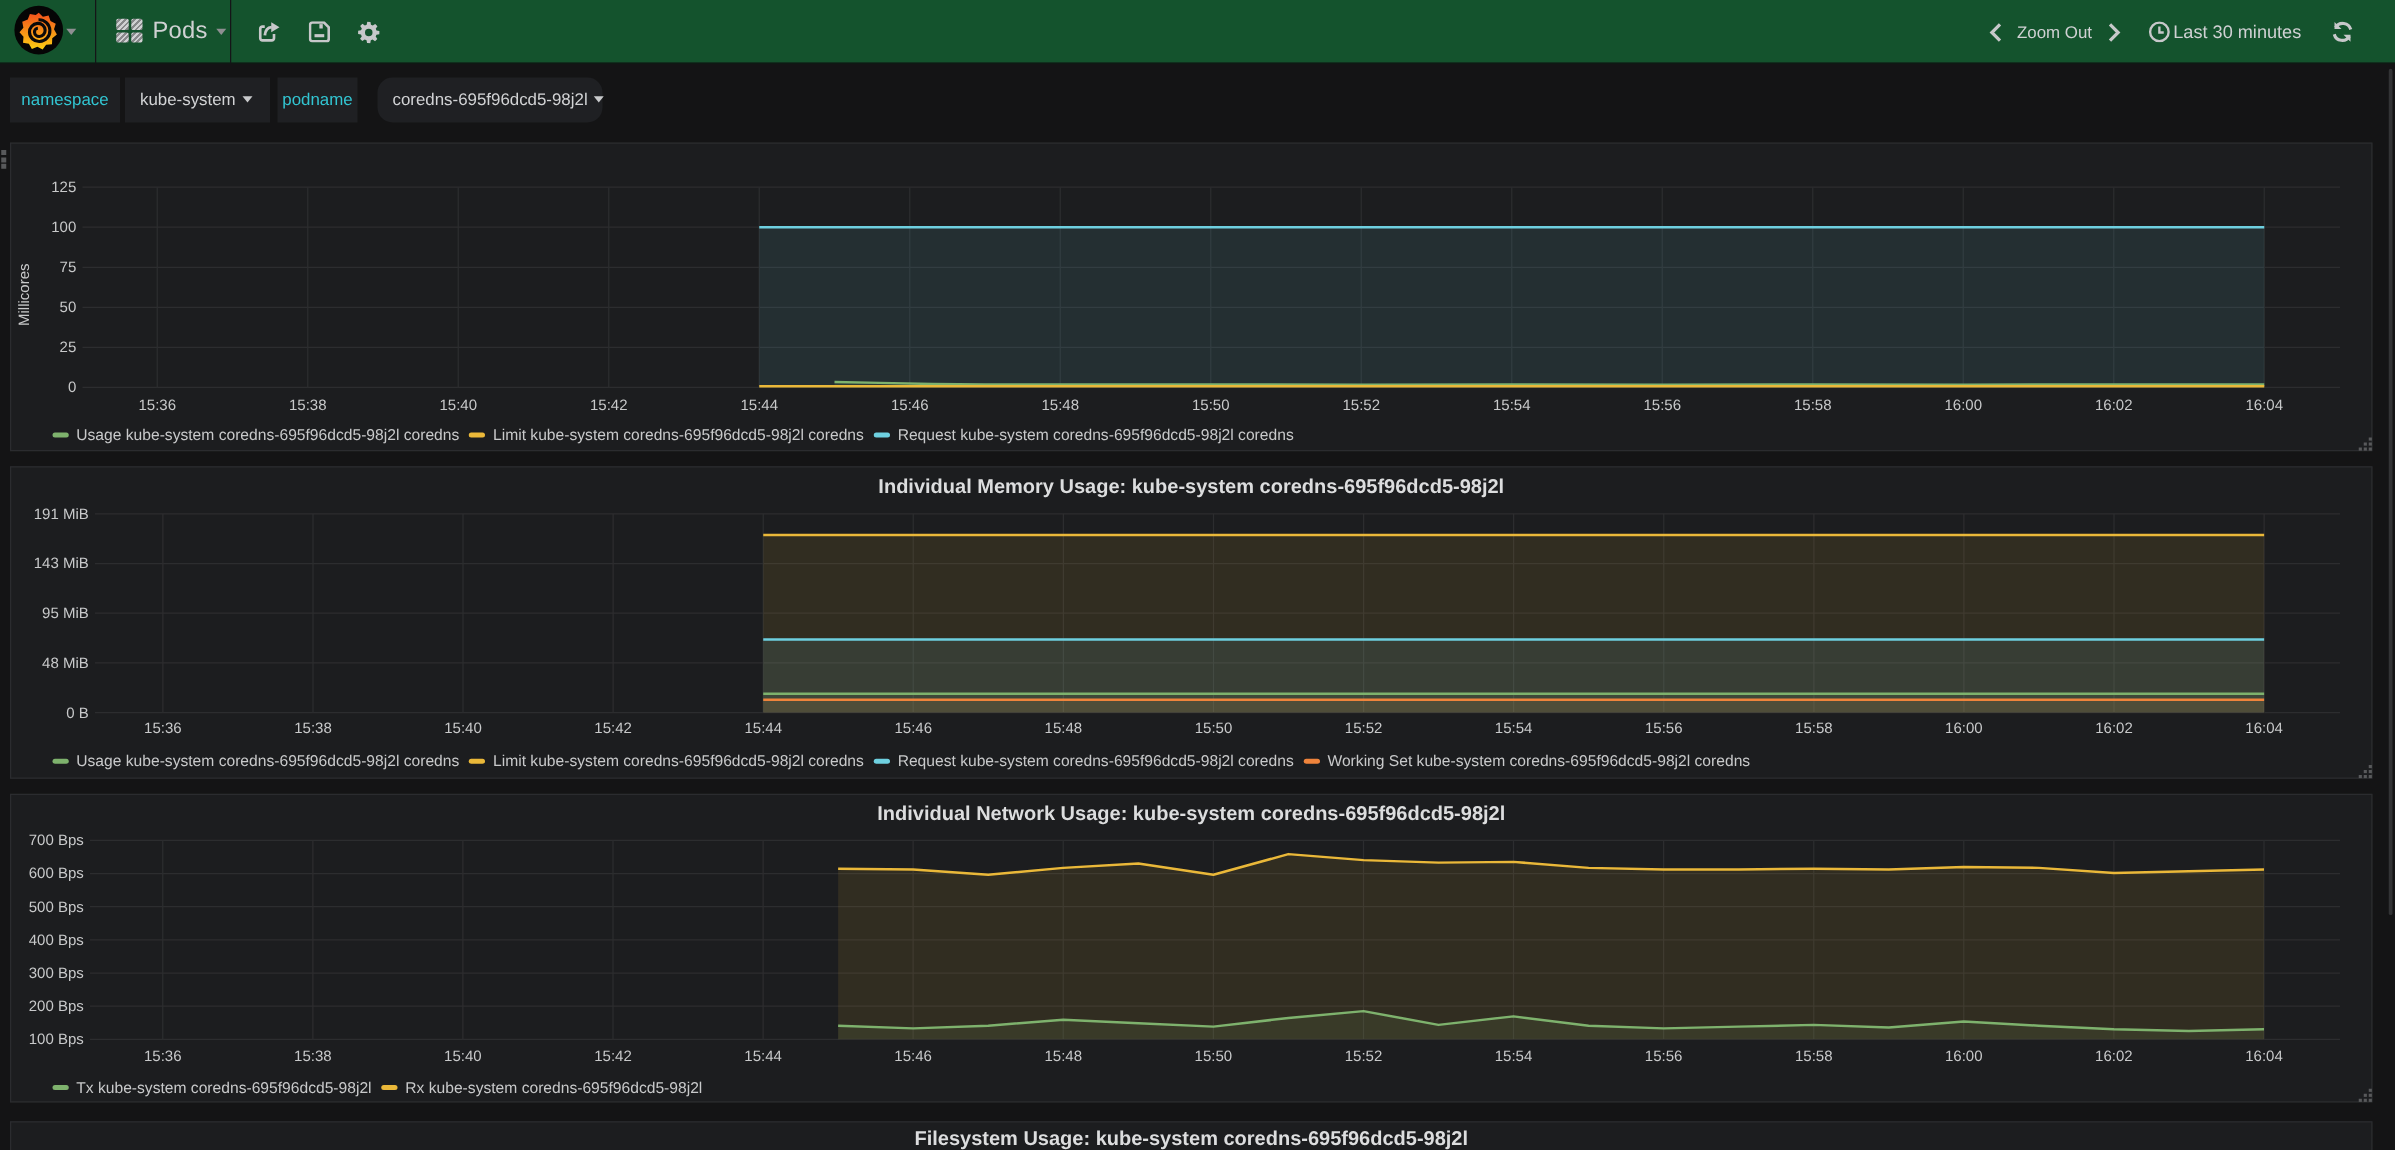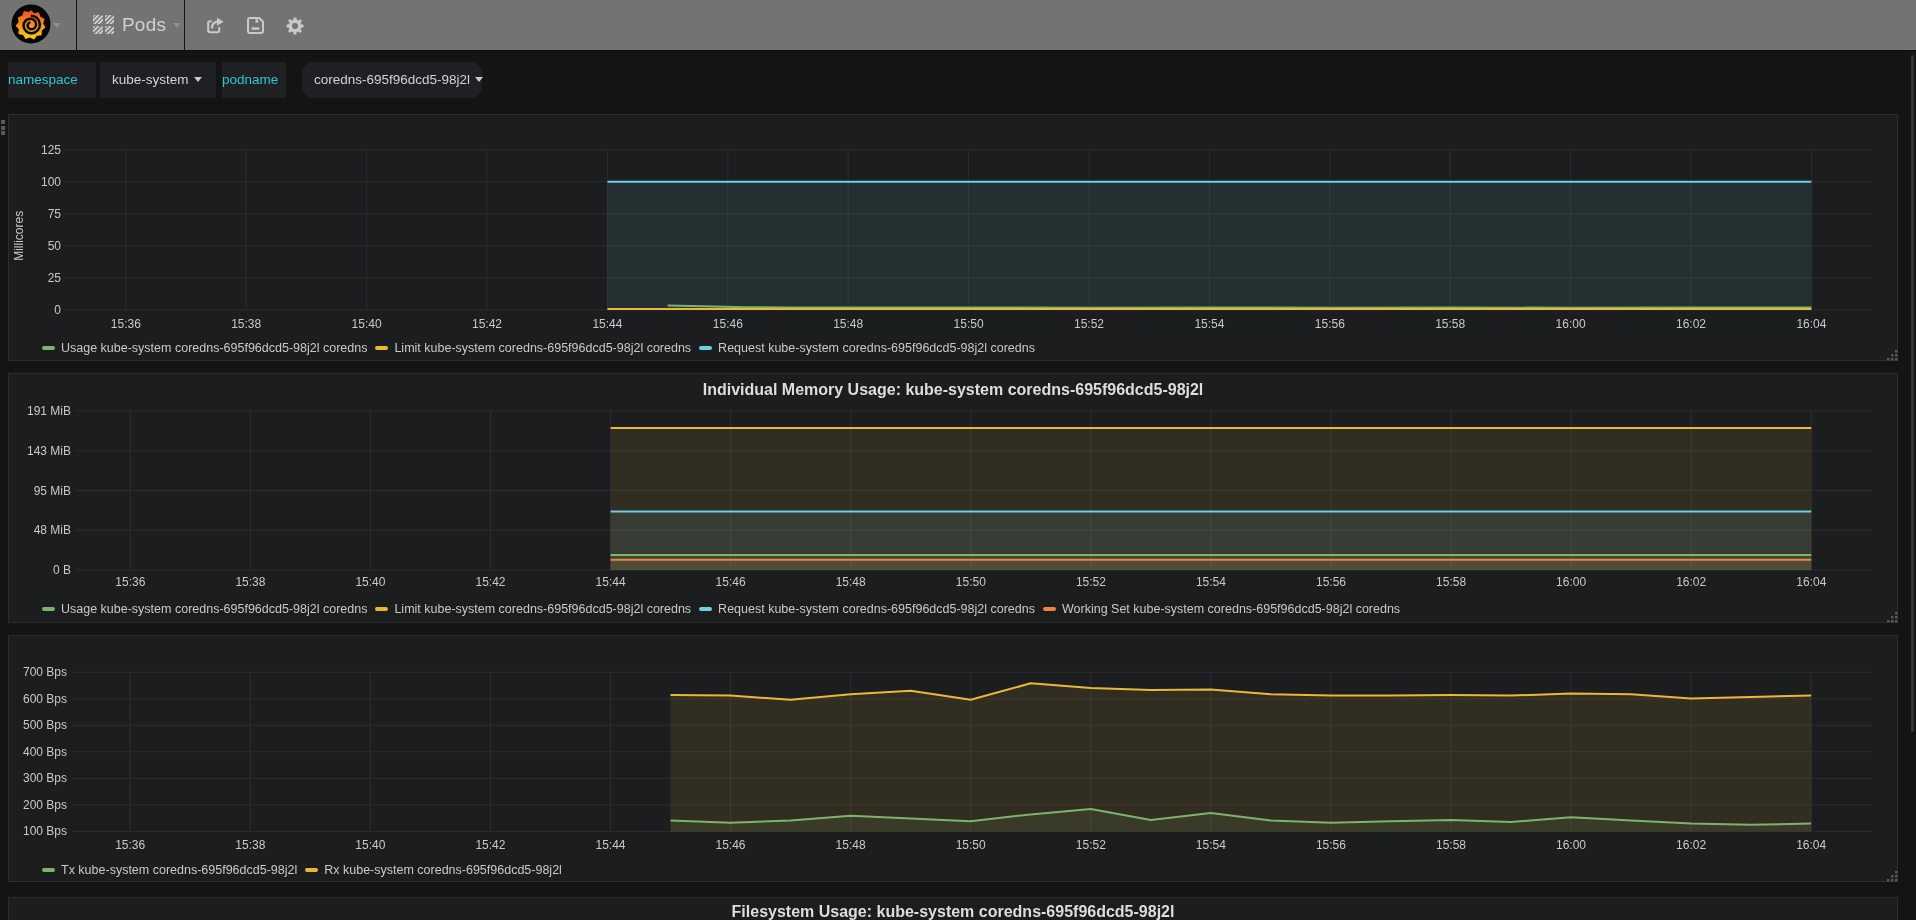--- a/index.html
+++ b/index.html
@@ -1,33 +1,33 @@
 <!DOCTYPE html>
 <html><head><meta charset="utf-8"><title>Grafana - Pods</title>
 <style>
 * { margin:0; padding:0; box-sizing:border-box; }
 html,body { width:1916px; height:920px; overflow:hidden; background:#141415; font-family:"Liberation Sans", sans-serif; }
-#navbar { position:absolute; left:0; top:0; width:1916px; height:51px; background:#737373; border-bottom:1px solid #0d0d0e; }
+#navbar { position:absolute; left:0; top:0; width:1916px; height:51px; background:#14532d; border-bottom:1px solid #0d0d0e; }
 .nsep { position:absolute; top:0; width:1px; height:51px; background:#151518; }
 #logo { position:absolute; left:11px; top:4px; }
 .caret { display:inline-block; width:0; height:0; border-left:4.5px solid transparent; border-right:4.5px solid transparent; border-top:5.5px solid #8e8f92; }
 #logocaret { position:absolute; left:53px; top:23px; }
 .thl { position:absolute; left:93px; top:15px; width:21px; height:20px; }
 .thl i { position:absolute; width:9.5px; height:8.6px; border-radius:1.5px; background:repeating-linear-gradient(135deg,#cfd0d2 0 1.6px,#87888a 1.6px 3.2px); }
 .thl i:nth-child(1) { left:0; top:0; } .thl i:nth-child(2) { left:11.5px; top:0; }
 .thl i:nth-child(3) { left:0; top:10.6px; } .thl i:nth-child(4) { left:11.5px; top:10.6px; }
 #podsTitle { position:absolute; left:122px; top:14px; font-size:19px; color:#d0d1d3; letter-spacing:0.2px; }
 #podscaret { position:absolute; left:173px; top:23px; }
 .nicon { position:absolute; top:17px; }
 #nright { position:absolute; right:33px; top:0; height:51px; display:flex; align-items:center; color:#d0d1d3; }
 #nright .zo { font-size:13.5px; margin:0 12px; }
 #nright .lt { font-size:14.5px; margin-left:3px; }
 #submenu { position:absolute; left:0; top:62px; height:36px; width:1916px; }
 .subbox { position:absolute; top:0; height:36px; background:#1f2023; color:#d2d3d5; font-size:13.5px; line-height:36px; white-space:nowrap; }
-.sublabel { color:#32c5d2; }
+.sublabel { color:#32c5d2; text-align:center; }
 .vcaret { display:inline-block; width:0; height:0; border-left:4.5px solid transparent; border-right:4.5px solid transparent; border-top:5px solid #c9cacc; margin-left:5px; vertical-align:2px; }
 .panel { position:absolute; left:8px; width:1890px; background:#1c1d1f; border:1px solid #2b2c2f; }
 .ptitle { position:absolute; left:0; top:5px; width:100%; text-align:center; font-size:16px; font-weight:bold; color:#dcddde; }
 .legend { position:absolute; left:33px; font-size:12.5px; color:#c8c9ca; white-space:nowrap; }
 .li { margin-right:8px; }
 .lm { display:inline-block; width:13px; height:4px; border-radius:2px; margin-right:6px; vertical-align:2px; }
 #ldots i { position:absolute; left:1px; width:4px; height:4px; background:#58595b; }
 #sbthumb { position:absolute; left:1911px; top:55px; width:3px; height:677px; background:#323335; border-radius:2px; }
 </style></head>
 <body>
@@ -60,20 +60,42 @@
 <path d="M11 0.7 L17.6 4.7 L11 8.7 Z" fill="#c7c8ca"></path>
 </svg></span>
   <span class="nicon" style="left:247px"><svg width="17" height="17" viewBox="0 0 17 17">
 <path d="M1 3 a2 2 0 0 1 2 -2 h9.2 L16 4.8 V14 a2 2 0 0 1 -2 2 H3 a2 2 0 0 1 -2 -2 Z" fill="none" stroke="#c7c8ca" stroke-width="2.1"></path>
 <rect x="4.6" y="10.3" width="7.8" height="2.5" fill="#c7c8ca"></rect>
 <rect x="8.5" y="2.3" width="2.7" height="3.5" fill="#c7c8ca"></rect>
 </svg></span>
   <span class="nicon" style="left:286px"><svg width="18" height="18" viewBox="0 0 18 18">
 <path d="M17.52,7.80 L17.49,10.37 L15.15,10.77 L14.54,12.21 L15.87,14.17 L14.03,15.97 L12.10,14.60 L10.65,15.18 L10.20,17.52 L7.63,17.49 L7.23,15.15 L5.79,14.54 L3.83,15.87 L2.03,14.03 L3.40,12.10 L2.82,10.65 L0.48,10.20 L0.51,7.63 L2.85,7.23 L3.46,5.79 L2.13,3.83 L3.97,2.03 L5.90,3.40 L7.35,2.82 L7.80,0.48 L10.37,0.51 L10.77,2.85 L12.21,3.46 L14.17,2.13 L15.97,3.97 L14.60,5.90 L15.18,7.35 Z M12.00,9.00 A3.0 3.0 0 1 0 6.00,9.00 A3.0 3.0 0 1 0 12.00,9.00 Z" fill="#c7c8ca" fill-rule="evenodd"></path>
 </svg></span>
+  <div id="nright">
+    <svg width="11" height="16" viewBox="0 0 11 16">
+        <path d="M9 1.5 L2.5 8 L9 14.5" fill="none" stroke="#c7c8ca" stroke-width="2.6"></path>
+      </svg>
+      <span class="zo">Zoom Out</span>
+      <svg width="11" height="16" viewBox="0 0 11 16">
+        <path d="M2 1.5 L8.5 8 L2 14.5" fill="none" stroke="#c7c8ca" stroke-width="2.6"></path>
+      </svg>
+    <span style="width:22px"></span>
+    <svg width="17" height="17" viewBox="0 0 17 17" style="vertical-align:-3px">
+<circle cx="8.5" cy="8.5" r="7.4" fill="none" stroke="#c7c8ca" stroke-width="1.9"></circle>
+<path d="M8.5 4.2 V9 H12" fill="none" stroke="#c7c8ca" stroke-width="1.9"></path>
+</svg>
+      <span class="lt">Last 30 minutes</span>
+    <span style="width:24px"></span>
+    <svg width="18" height="17" viewBox="0 0 18 17">
+<path d="M15.6 6.6 A6.6 6.6 0 0 0 3.5 5" fill="none" stroke="#c7c8ca" stroke-width="2.5"></path>
+<path d="M2.6 0.6 L2.6 6.2 L8.2 6.2 Z" fill="#c7c8ca"></path>
+<path d="M2.4 10.4 A6.6 6.6 0 0 0 14.5 12" fill="none" stroke="#c7c8ca" stroke-width="2.5"></path>
+<path d="M15.4 16.4 L15.4 10.8 L9.8 10.8 Z" fill="#c7c8ca"></path>
+</svg>
+  </div>
 </div>
 <div id="submenu">
   <div class="subbox sublabel" style="left:8px; width:88px;">namespace</div>
   <div class="subbox" style="left:100px; width:116px; padding-left:12px;">kube-system<span class="vcaret"></span></div>
   <div class="subbox sublabel" style="left:222px; width:64px;">podname</div>
   <div class="subbox" style="left:302px; width:180px; padding-left:12px;border-radius:12px;">coredns-695f96dcd5-98j2l<span class="vcaret"></span></div>
 </div>
 <div id="ldots">
     <i style="top:120px"></i>
     <i style="top:125.5px"></i>
@@ -192,20 +214,21 @@
       <rect x="1886" y="238" width="2.5" height="2.5" fill="#58595b"></rect>
       <rect x="1882" y="242" width="2.5" height="2.5" fill="#58595b"></rect>
       <rect x="1886" y="242" width="2.5" height="2.5" fill="#58595b"></rect>
       <rect x="1878" y="246" width="2.5" height="2.5" fill="#58595b"></rect>
       <rect x="1882" y="246" width="2.5" height="2.5" fill="#58595b"></rect>
       <rect x="1886" y="246" width="2.5" height="2.5" fill="#58595b"></rect>
     </svg>
   <div class="legend" style="top:228px"><span class="li"><span class="lm" style="background:#7EB26D"></span>Usage kube-system coredns-695f96dcd5-98j2l coredns</span><span class="li"><span class="lm" style="background:#EAB839"></span>Limit kube-system coredns-695f96dcd5-98j2l coredns</span><span class="li"><span class="lm" style="background:#6ED0E0"></span>Request kube-system coredns-695f96dcd5-98j2l coredns</span><span class="li"><span class="lm" style="background:#EF843C"></span>Working Set kube-system coredns-695f96dcd5-98j2l coredns</span></div>
 </div>
 <div class="panel" style="top:635px; height:247px;">
+  <div class="ptitle" style="top:7px">Individual Network Usage: kube-system coredns-695f96dcd5-98j2l</div>
   <svg width="1890" height="247" viewBox="0 0 1890 247" style="position:absolute;left:0;top:0" font-family="Liberation Sans, sans-serif">
       <line x1="63" y1="195.4" x2="1863" y2="195.4" stroke="#2c2d2f" stroke-width="1"></line>
       <line x1="63" y1="168.9" x2="1863" y2="168.9" stroke="#2c2d2f" stroke-width="1"></line>
       <line x1="63" y1="142.4" x2="1863" y2="142.4" stroke="#2c2d2f" stroke-width="1"></line>
       <line x1="63" y1="115.8" x2="1863" y2="115.8" stroke="#2c2d2f" stroke-width="1"></line>
       <line x1="63" y1="89.3" x2="1863" y2="89.3" stroke="#2c2d2f" stroke-width="1"></line>
       <line x1="63" y1="62.8" x2="1863" y2="62.8" stroke="#2c2d2f" stroke-width="1"></line>
       <line x1="63" y1="36.3" x2="1863" y2="36.3" stroke="#2c2d2f" stroke-width="1"></line>
       <line x1="121.2" y1="36.3" x2="121.2" y2="195.4" stroke="#2c2d2f" stroke-width="1"></line>
       <line x1="241.3" y1="36.3" x2="241.3" y2="195.4" stroke="#2c2d2f" stroke-width="1"></line>

